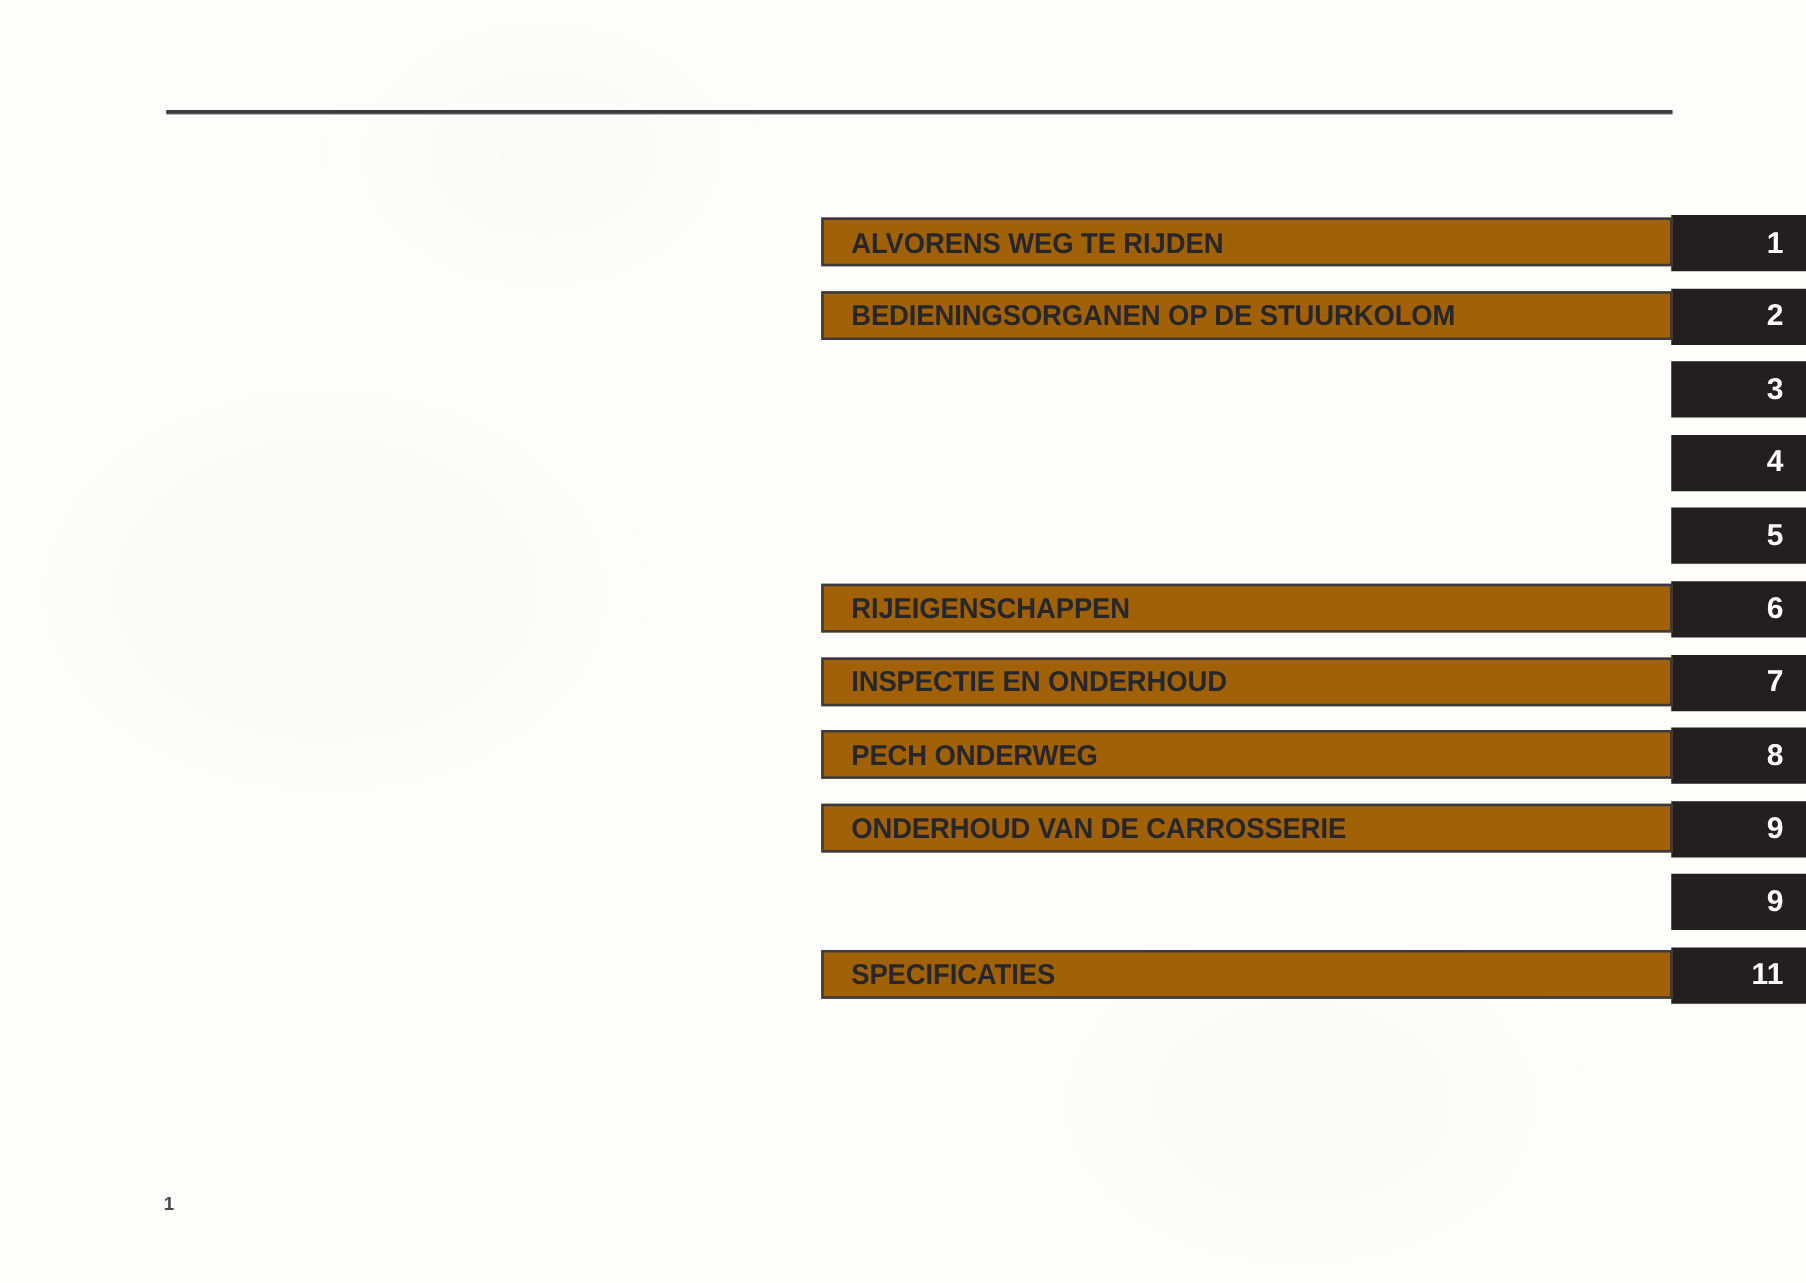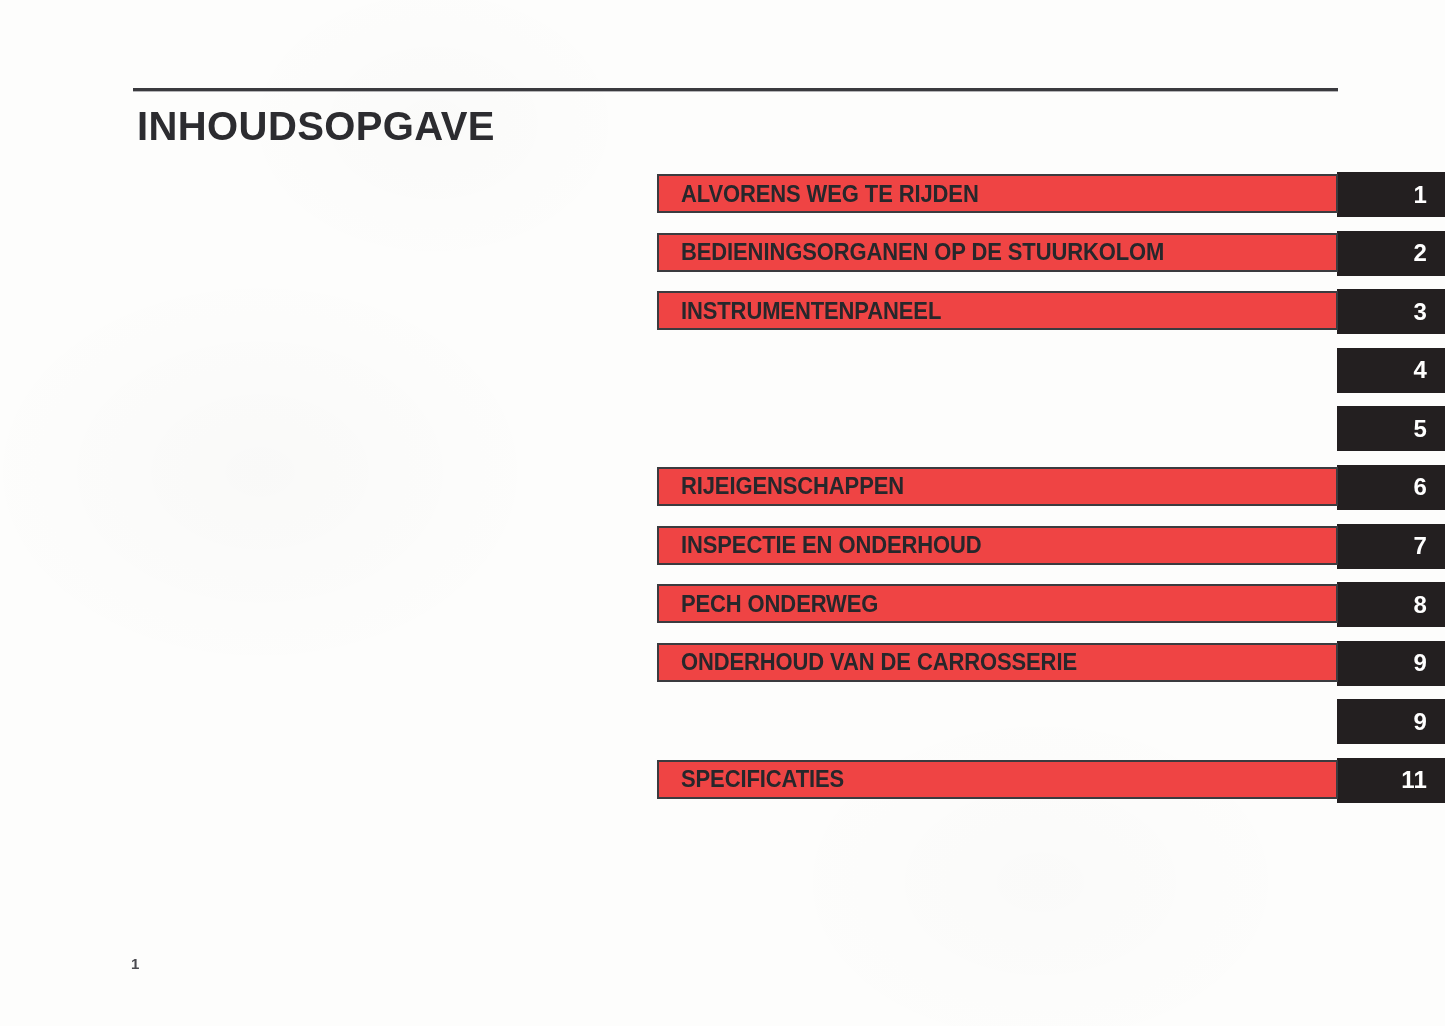--- a/index.html
+++ b/index.html
@@ -74,21 +74,21 @@
   }
 
   .toc-box {
     position: absolute;
     left: 657px;
     top: 0;
     width: 681px;
     height: 39px;
     box-sizing: border-box;
     border: 2px solid #3b3b3f;
-    background: #ef4444;
+    background: #a16207;
     display: flex;
     align-items: center;
     z-index: 3;
   }
 
   .toc-label {
     display: block;
     padding-left: 23px;
     padding-right: 8px;
     font-size: 23px;
@@ -144,21 +144,20 @@
     z-index: 2;
   }
 </style>
 </head>
 <body>
 
 <div class="page">
 
   <div class="top-rule"></div>
 
-  <h1 class="page-title">INHOUDSOPGAVE</h1>
 
   <div class="toc">
       <div class="toc-row">
         <div class="toc-tab">
           <span class="toc-tab-number">1</span>
         </div>
         <div class="toc-box">
           <span class="toc-label">ALVORENS WEG TE RIJDEN</span>
         </div>
       </div>
@@ -167,23 +166,20 @@
           <span class="toc-tab-number">2</span>
         </div>
         <div class="toc-box">
           <span class="toc-label">BEDIENINGSORGANEN OP DE STUURKOLOM</span>
         </div>
       </div>
       <div class="toc-row">
         <div class="toc-tab">
           <span class="toc-tab-number">3</span>
         </div>
-        <div class="toc-box">
-          <span class="toc-label">INSTRUMENTENPANEEL</span>
-        </div>
       </div>
       <div class="toc-row is-long">
         <div class="toc-tab">
           <span class="toc-tab-number">4</span>
         </div>
       </div>
       <div class="toc-row">
         <div class="toc-tab">
           <span class="toc-tab-number">5</span>
         </div>

